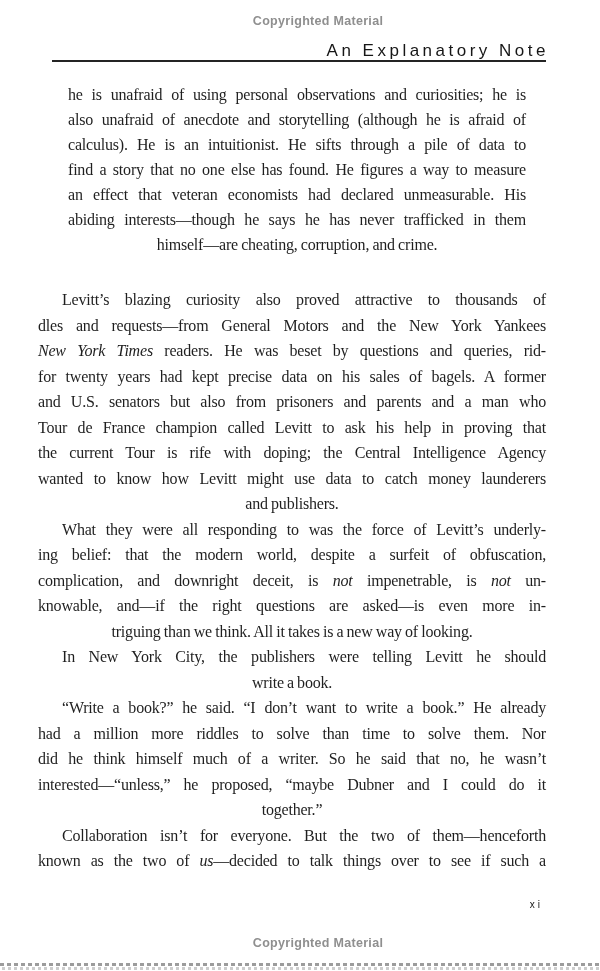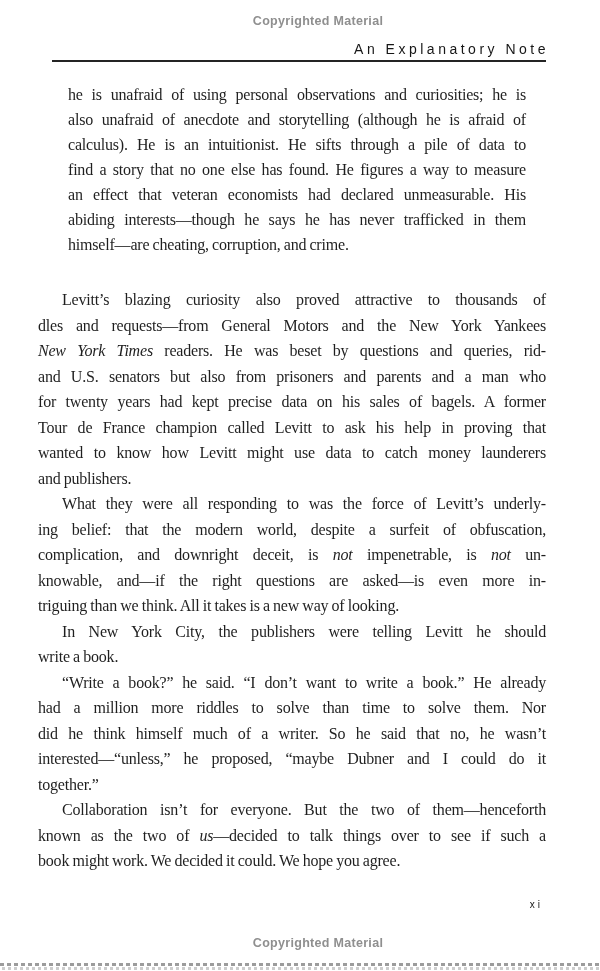--- a/index.html
+++ b/index.html
@@ -23,21 +23,21 @@
     color: #8f8f8f;
     padding-left: 18px;
   }
   .copyright.top { top: 14px; }
   .copyright.bottom { top: 936px; }
   .running-head {
     position: absolute;
     top: 41px;
     right: 51px;
     font-family: "Liberation Sans", "DejaVu Sans", sans-serif;
-    font-size: 14px;
+    font-size: 17px;
     font-weight: normal;
     letter-spacing: 3.5px;
     color: #161616;
     white-space: nowrap;
   }
   .header-rule {
     position: absolute;
     top: 60px;
     left: 52px;
     width: 494px;
@@ -57,21 +57,21 @@
   .body-text {
     position: absolute;
     top: 287px;
     left: 38px;
     width: 508px;
     font-size: 16px;
     line-height: 25.5px;
     letter-spacing: -0.2px;
     word-spacing: -0.6px;
   }
-  .line { text-align: left; }
+  .line { text-align: center; }
   .line.j { text-align: justify; text-align-last: justify; }
   .line.indent { text-indent: 24px; }
   .line em { font-style: italic; }
   .folio {
     position: absolute;
     top: 899px;
     right: 57px;
     font-family: "Liberation Sans", "DejaVu Sans", sans-serif;
     font-size: 10px;
     letter-spacing: 3px;
@@ -110,23 +110,24 @@
       <div class="line j"><span>an effect that veteran economists had declared unmeasurable. His</span></div>
       <div class="line j"><span>abiding interests—though he says he has never trafficked in them</span></div>
       <div class="line"><span>himself—are cheating, corruption, and crime.</span></div>
     </div>
 
   <div class="body-text" id="body-text">
       <div class="para">
         <div class="line j indent"><span>Levitt’s blazing curiosity also proved attractive to thousands of</span></div>
         <div class="line j"><span>dles and requests—from General Motors and the New York Yankees</span></div>
         <div class="line j"><em>New York Times</em><span> readers. He was beset by questions and queries, rid-</span></div>
+        <div class="line j"><span>for twenty years had kept precise data on his sales of bagels. A former</span></div>
         <div class="line j"><span>and U.S. senators but also from prisoners and parents and a man who</span></div>
-        <div class="line j"><span>for twenty years had kept precise data on his sales of bagels. A former</span></div>
         <div class="line j"><span>Tour de France champion called Levitt to ask his help in proving that</span></div>
+        <div class="line j"><span>the current Tour is rife with doping; the Central Intelligence Agency</span></div>
         <div class="line j"><span>wanted to know how Levitt might use data to catch money launderers</span></div>
         <div class="line"><span>and publishers.</span></div>
       </div>
       <div class="para">
         <div class="line j indent"><span>What they were all responding to was the force of Levitt’s underly-</span></div>
         <div class="line j"><span>ing belief: that the modern world, despite a surfeit of obfuscation,</span></div>
         <div class="line j"><span>complication, and downright deceit, is </span><em>not</em><span> impenetrable, is </span><em>not</em><span> un-</span></div>
         <div class="line j"><span>knowable, and—if the right questions are asked—is even more in-</span></div>
         <div class="line"><span>triguing than we think. All it takes is a new way of looking.</span></div>
       </div>
@@ -137,21 +138,20 @@
       <div class="para">
         <div class="line j indent"><span>“Write a book?” he said. “I don’t want to write a book.” He already</span></div>
         <div class="line j"><span>had a million more riddles to solve than time to solve them. Nor</span></div>
         <div class="line j"><span>did he think himself much of a writer. So he said that no, he wasn’t</span></div>
         <div class="line j"><span>interested—“unless,” he proposed, “maybe Dubner and I could do it</span></div>
         <div class="line"><span>together.”</span></div>
       </div>
       <div class="para">
         <div class="line j indent"><span>Collaboration isn’t for everyone. But the two of them—henceforth</span></div>
         <div class="line j"><span>known as the two of </span><em>us</em><span>—decided to talk things over to see if such a</span></div>
-        <div class="line"><span>book might work. We decided it could. We hope you agree.</span></div>
       </div>
     </div>
 
   <div class="folio">xi</div>
 
   <div class="copyright bottom">Copyrighted Material</div>
 
   <div class="page-edge"></div>
 
 </div>

